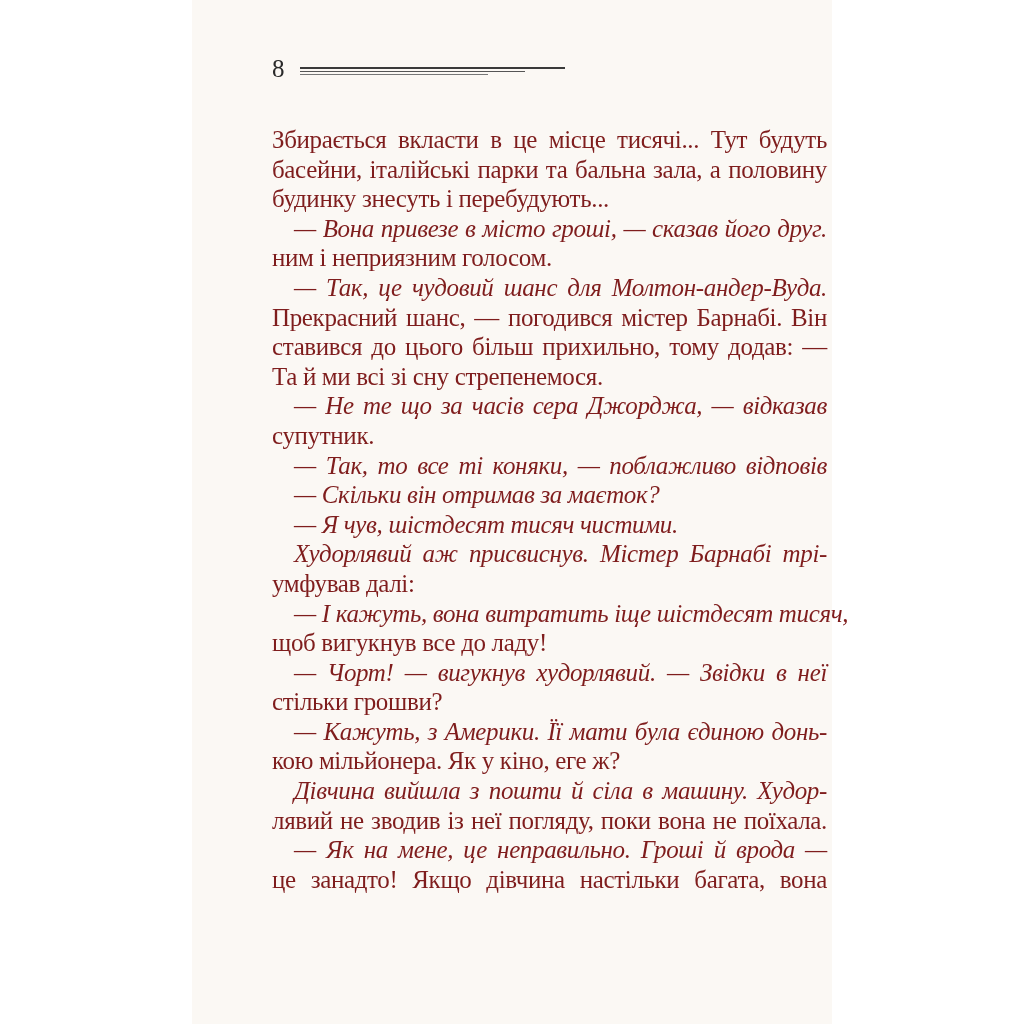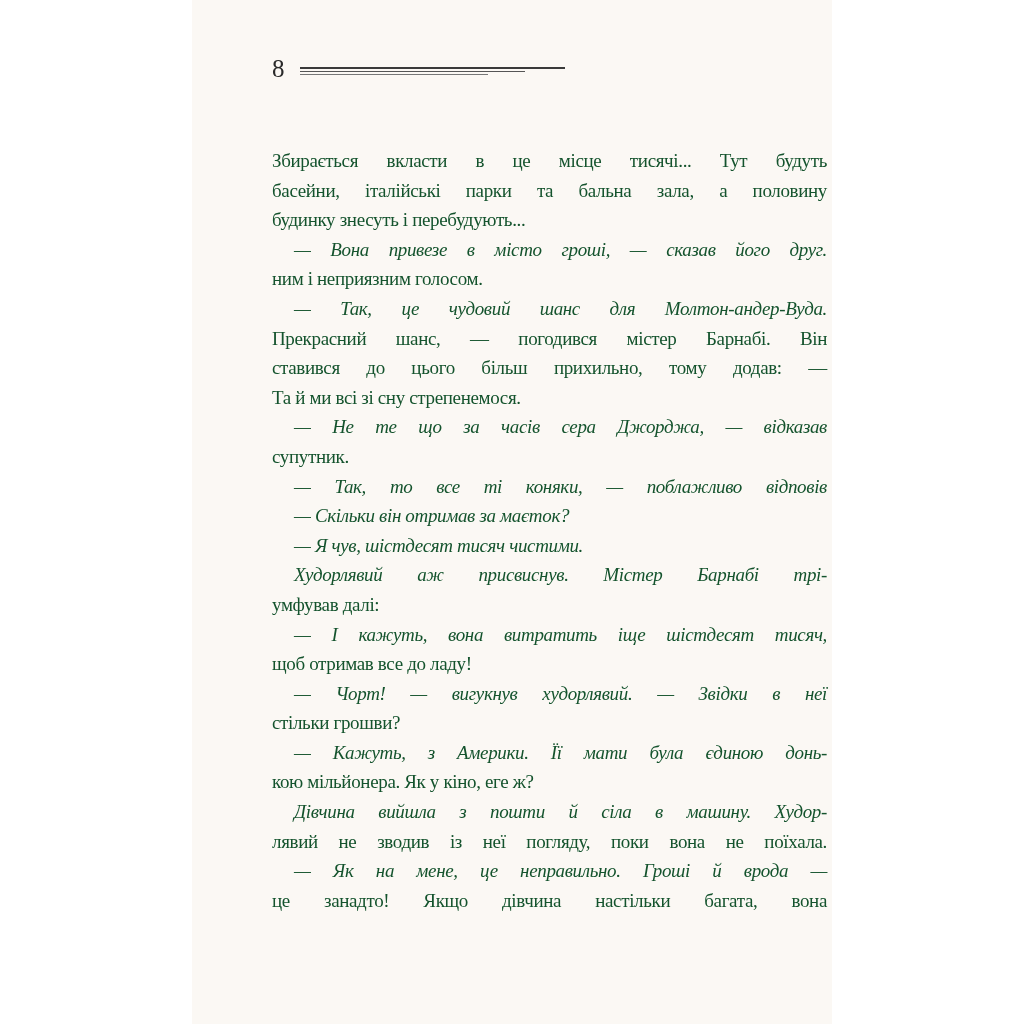--- a/index.html
+++ b/index.html
@@ -39,26 +39,26 @@
       left: 28px;
       height: 0;
     }
     .rule.r1 { top: 13px; width: 265px; border-top: 2px solid #3a3a3a; }
     .rule.r2 { top: 17px; width: 225px; border-top: 1px solid #555; }
     .rule.r3 { top: 20px; width: 188px; border-top: 1px solid #777; }
 
     .text {
       position: absolute;
       left: 80px;
-      top: 146px;
+      top: 125px;
       width: 555px;
       font-family: "Liberation Sans Narrow", "Liberation Serif", serif;
-      font-size: 19px;
+      font-size: 25px;
       line-height: 29.6px;
-      color: #14532d;
+      color: #7f1d1d;
     }
     .line {
       display: block;
       white-space: nowrap;
       text-align: justify;
       text-align-last: justify;
       height: 29.6px;
       letter-spacing: -0.35px;
     }
     .line.last {
@@ -90,21 +90,21 @@
       <span class="line">ставився до цього більш прихильно, тому додав: —</span>
       <span class="line last">Та й ми всі зі сну стрепенемося.</span>
       <span class="line indent">— Не те що за часів сера Джорджа, — відказав</span>
       <span class="line last">супутник.</span>
       <span class="line indent">— Так, то все ті коняки, — поблажливо відповів</span>
       <span class="line indent last">— Скільки він отримав за маєток?</span>
       <span class="line indent last">— Я чув, шістдесят тисяч чистими.</span>
       <span class="line indent">Худорлявий аж присвиснув. Містер Барнабі трі-</span>
       <span class="line last">умфував далі:</span>
       <span class="line indent">— І кажуть, вона витратить іще шістдесят тисяч,</span>
-      <span class="line last">щоб отримав все до ладу!</span>
+      <span class="line last">щоб вигукнув все до ладу!</span>
       <span class="line indent">— Чорт! — вигукнув худорлявий. — Звідки в неї</span>
       <span class="line last">стільки грошви?</span>
       <span class="line indent">— Кажуть, з Америки. Її мати була єдиною донь-</span>
       <span class="line last">кою мільйонера. Як у кіно, еге ж?</span>
       <span class="line indent">Дівчина вийшла з пошти й сіла в машину. Худор-</span>
       <span class="line">лявий не зводив із неї погляду, поки вона не поїхала.</span>
       <span class="line indent">— Як на мене, це неправильно. Гроші й врода —</span>
       <span class="line">це занадто! Якщо дівчина настільки багата, вона</span>
     </div>
 </div>

